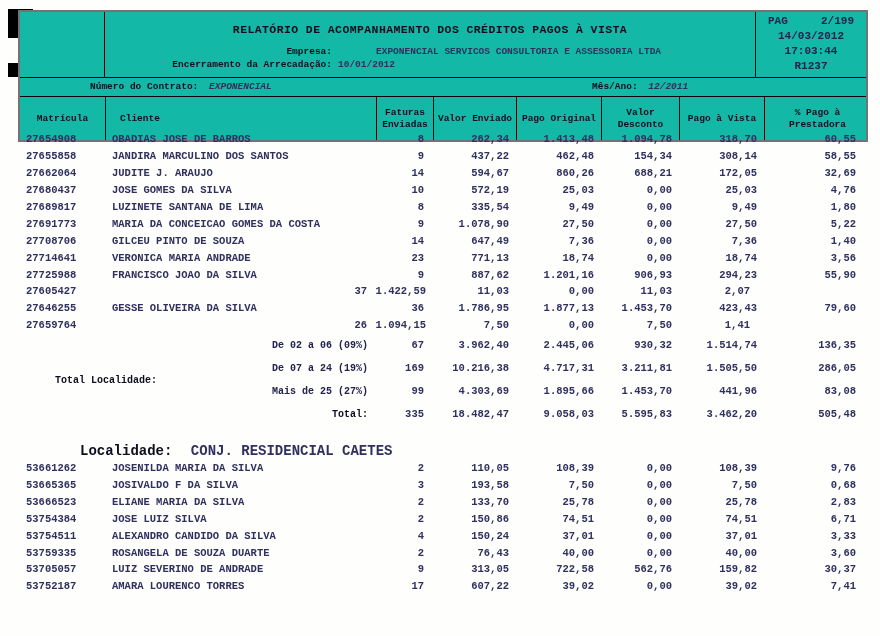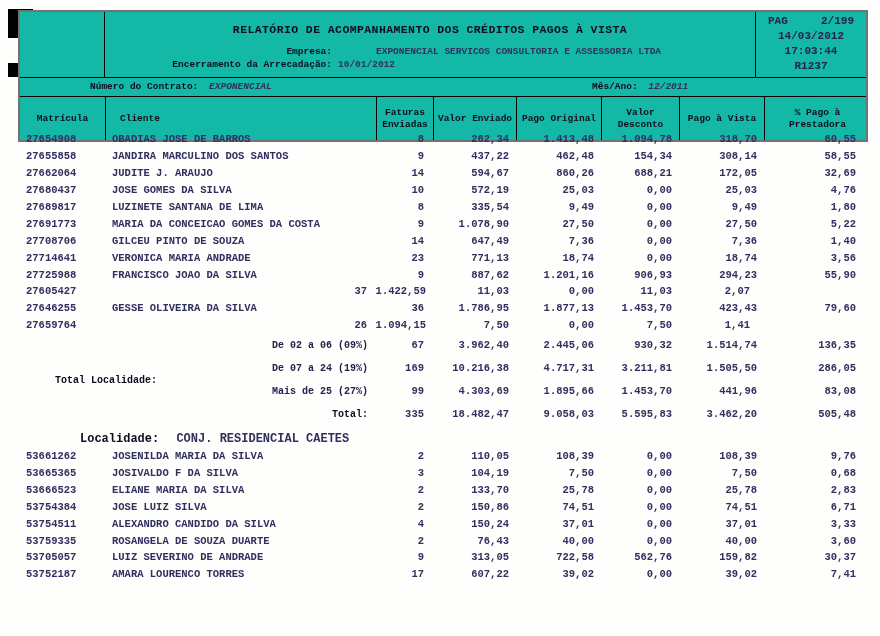--- a/index.html
+++ b/index.html
@@ -57,21 +57,21 @@
   .num.fat { padding-right:7px; }
   .num.pct { padding-right:12px; }
 
   .totals { position:relative; }
   .trow { display:grid; grid-template-columns:356px 57px 83px 85px 78px 85px 106px;
           height:23px; align-items:center; font-size:10.5px; font-weight:bold; color:#30305f; }
   .t-label { text-align:right; padding-right:6px; font-size:10px; color:#23234e; }
   .trow.grand .t-label { color:#0d0d1f; }
   .total-loc-label { position:absolute; left:37px; top:22px; font-weight:bold; font-size:10px; color:#0d0d1f;margin-top:19px; }
 
-  .loc-line { height:16px; margin-top:6px; font-size:12px; line-height:15px; }
+  .loc-line { height:16px; margin-top:18px; font-size:14px; line-height:15px; }
   .loc-line .lbl { font-weight:bold; color:#0d0d1f; margin-left:62px; }
   .loc-line .val { font-weight:bold; color:#30305f; margin-left:10px; }
 </style>
 </head>
 <body>
 
 <div class="page">
 
   <div class="mark mark1"></div>
   <div class="mark mark2"></div>
@@ -319,21 +319,21 @@
     <div class="c num">108,39</div>
     <div class="c num">0,00</div>
     <div class="c num">108,39</div>
     <div class="c num pct">9,76</div>
   </div>
 
   <div class="row cols">
     <div class="c c-mat">53665365</div>
     <div class="c c-cli">JOSIVALDO F DA SILVA</div>
     <div class="c num fat">3</div>
-    <div class="c num">104,19</div>
+    <div class="c num">193,58</div>
     <div class="c num">7,50</div>
     <div class="c num">0,00</div>
     <div class="c num">7,50</div>
     <div class="c num pct">0,68</div>
   </div>
 
   <div class="row cols">
     <div class="c c-mat">53666523</div>
     <div class="c c-cli">ELIANE MARIA DA SILVA</div>
     <div class="c num fat">2</div>

